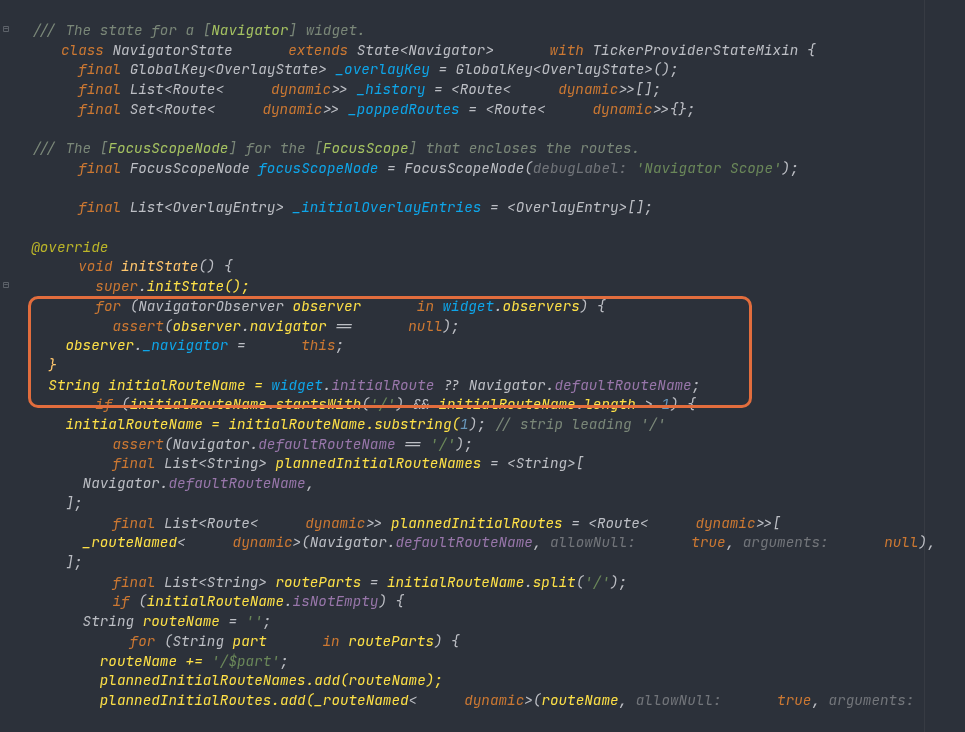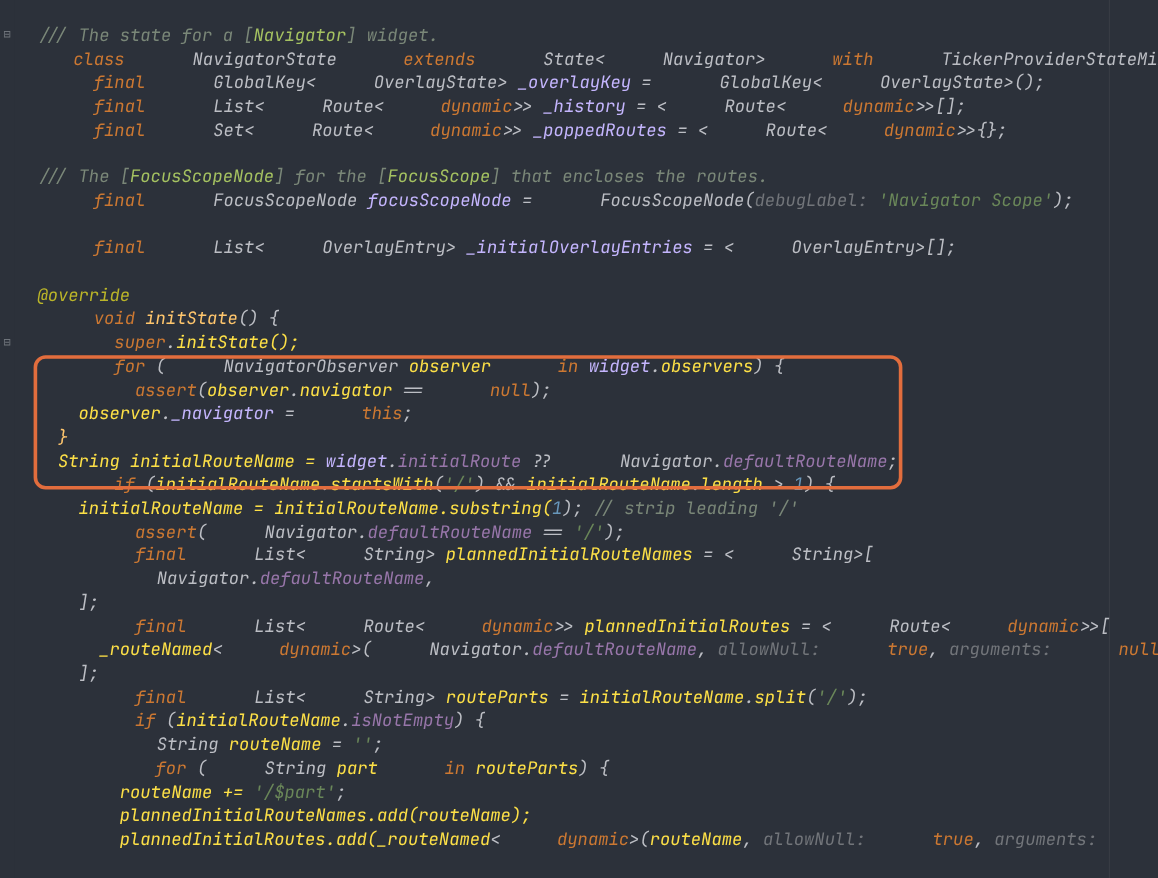--- a/index.html
+++ b/index.html
@@ -33,22 +33,22 @@
     left: 14px;
     top: 20px;
     font-style: italic;
   }
   .line { display: block; min-height: 19.7px; } 
 
   
   .cmt    { color: #7a8778; font-style: italic; }      
   .cmt2   { color: #7a8778; }
   .kw     { color: #cc7832; margin-left: 47px; }
-  .cls    { color: #bcbec4; margin-left: 48px; }
-  .field  { color: #c4b5fd; }                            
+  .cls    { color: #bcbec4; }
+  .field  { color: #0ea5e9; }                            
   .fieldI { color: #9876aa; }
   .func   { color: #ffc66d; text-align: center; }                            
   .str    { color: #6a8759; }                            
   .num    { color: #6897bb; }
   .punct  { color: #bcbec4; }
   .param  { color: #72757a; }                            
   .anno   { color: #bbb529; text-align: right; }                            
   .link   { color: #a5c261; }
   .id     { color: #fde047; text-align: right; }
 

